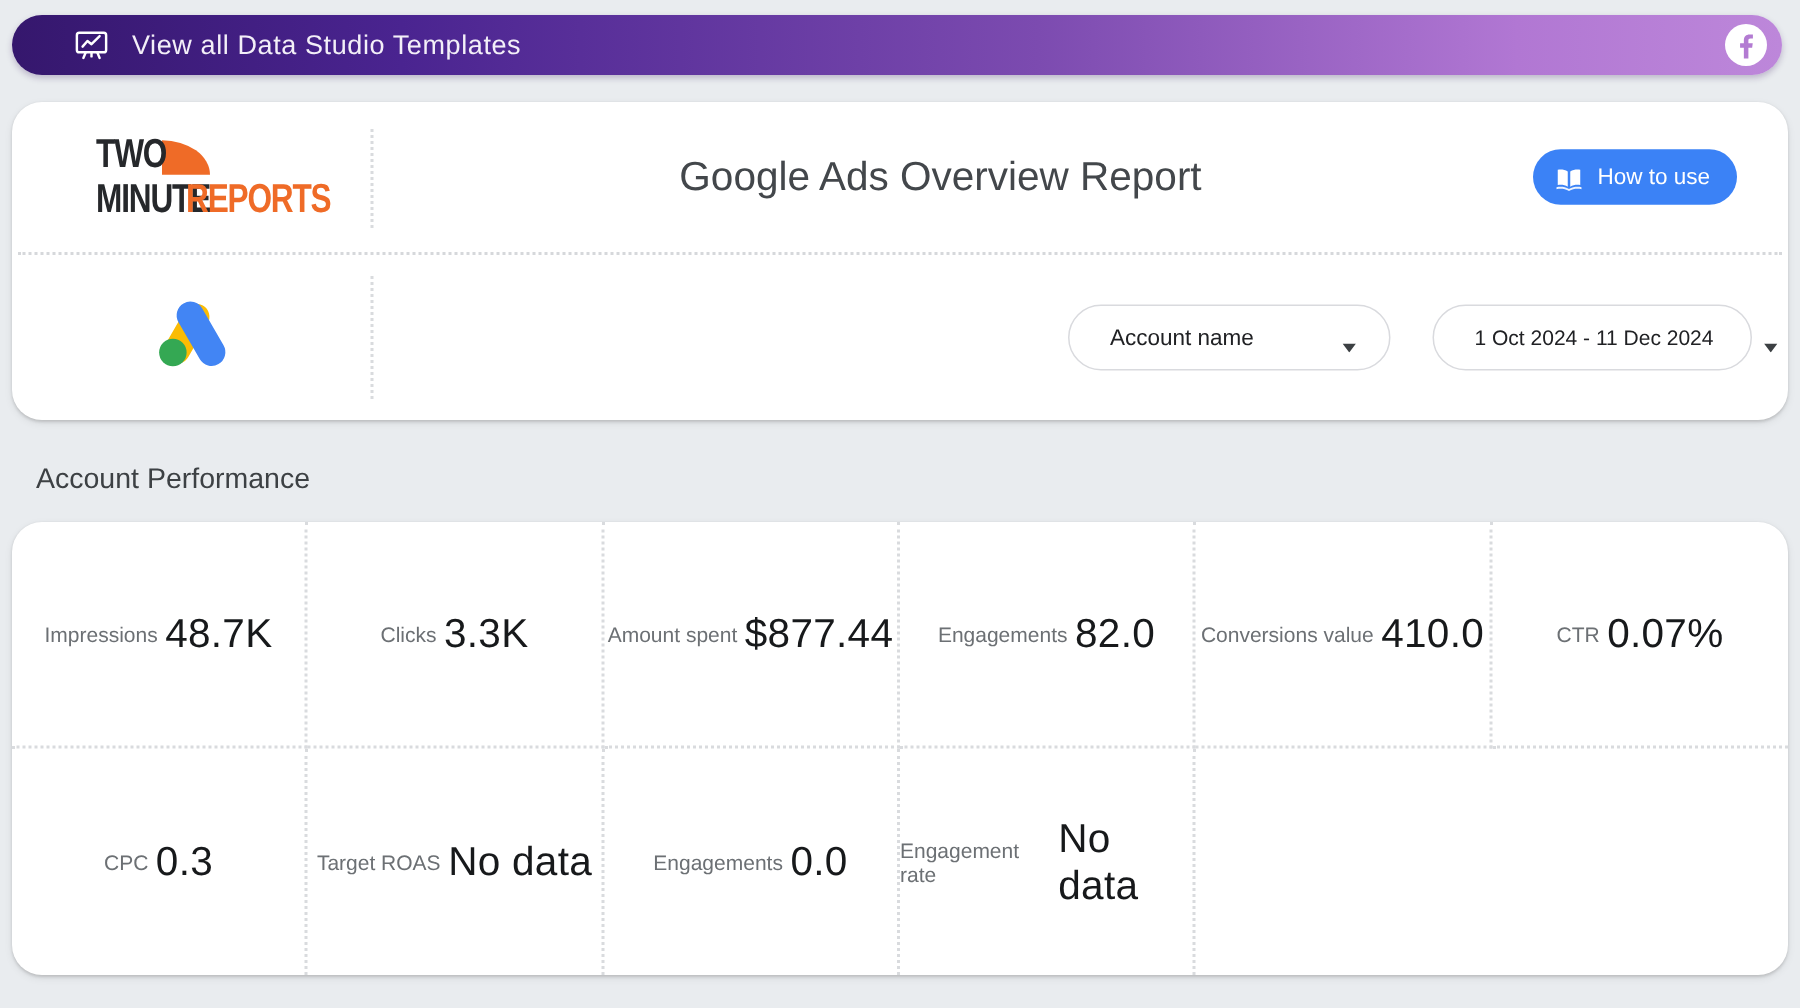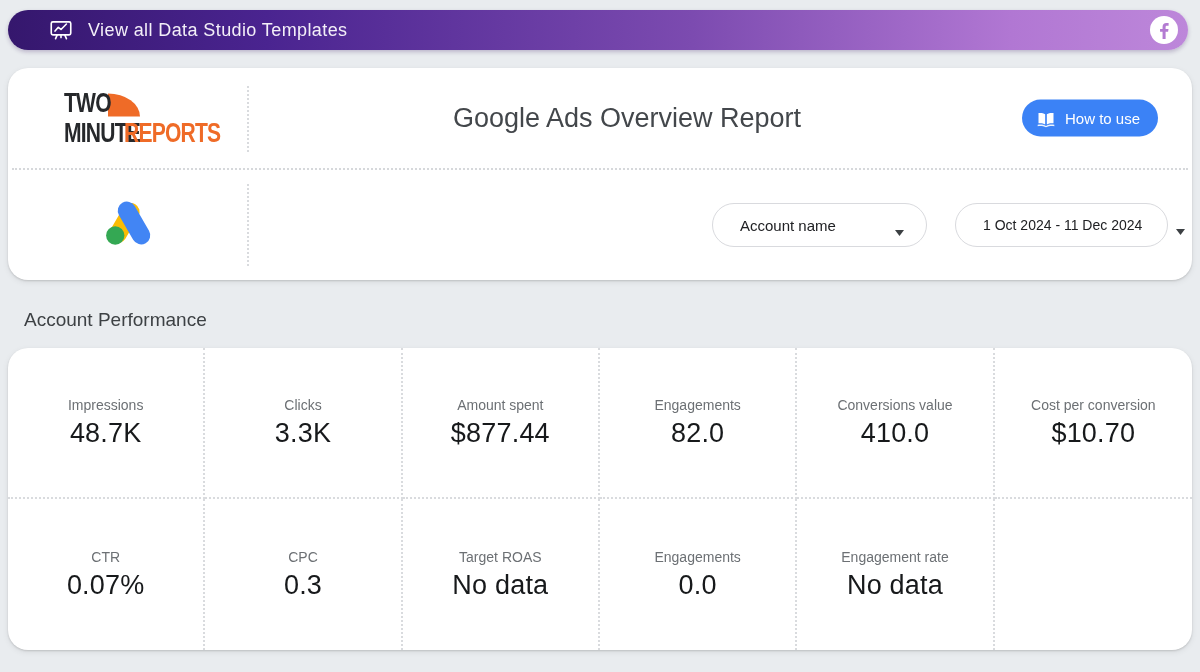--- a/index.html
+++ b/index.html
@@ -93,21 +93,21 @@
     font-size:19px; font-weight:500; color:#3d4144;
   }
 
   
   .metrics-grid {
     display:grid; width:100%; height:100%;
     grid-template-columns:repeat(6,1fr);
     grid-template-rows:1fr 1fr;
   }
   .metric-cell {
-    display:flex; flex-direction:column; align-items:center; justify-content:center;
+    display:flex; flex-direction:row; align-items:center; justify-content:center;
     gap:5px;
   }
   .metric-cell:not(:nth-child(6n)) { border-right:2px dotted #d9dbde; }
   .metric-cell:nth-child(-n+6) { border-bottom:2px dotted #d9dbde; }
   .metric-label { font-size:14px; color:#6c7074; }
   .metric-value { font-size:27px; color:#17191b; letter-spacing:.2px; }
 </style>
 </head>
 <body>
 
@@ -210,24 +210,20 @@
     </div>
     <div class="metric-cell">
       <div class="metric-label">Engagements</div>
       <div class="metric-value">82.0</div>
     </div>
     <div class="metric-cell">
       <div class="metric-label">Conversions value</div>
       <div class="metric-value">410.0</div>
     </div>
     <div class="metric-cell">
-      <div class="metric-label">Cost per conversion</div>
-      <div class="metric-value">$10.70</div>
-    </div>
-    <div class="metric-cell">
       <div class="metric-label">CTR</div>
       <div class="metric-value">0.07%</div>
     </div>
     <div class="metric-cell">
       <div class="metric-label">CPC</div>
       <div class="metric-value">0.3</div>
     </div>
     <div class="metric-cell">
       <div class="metric-label">Target ROAS</div>
       <div class="metric-value">No data</div>

